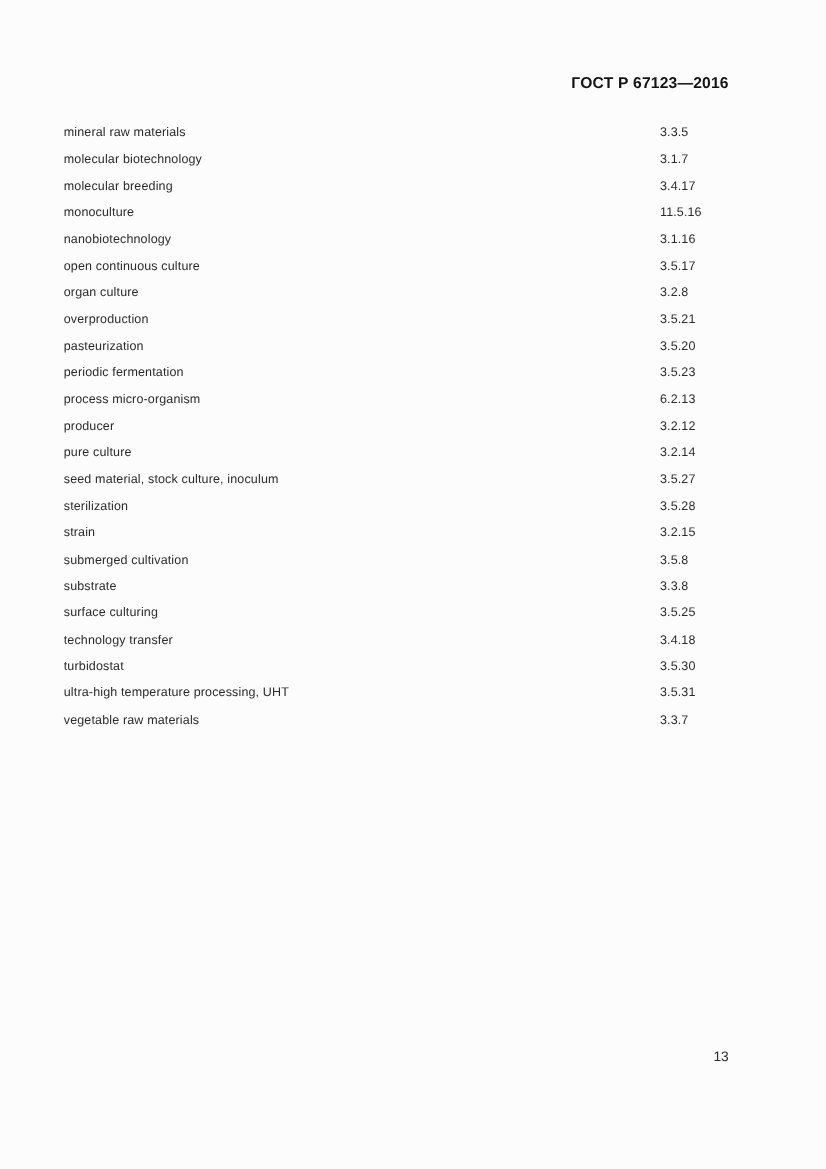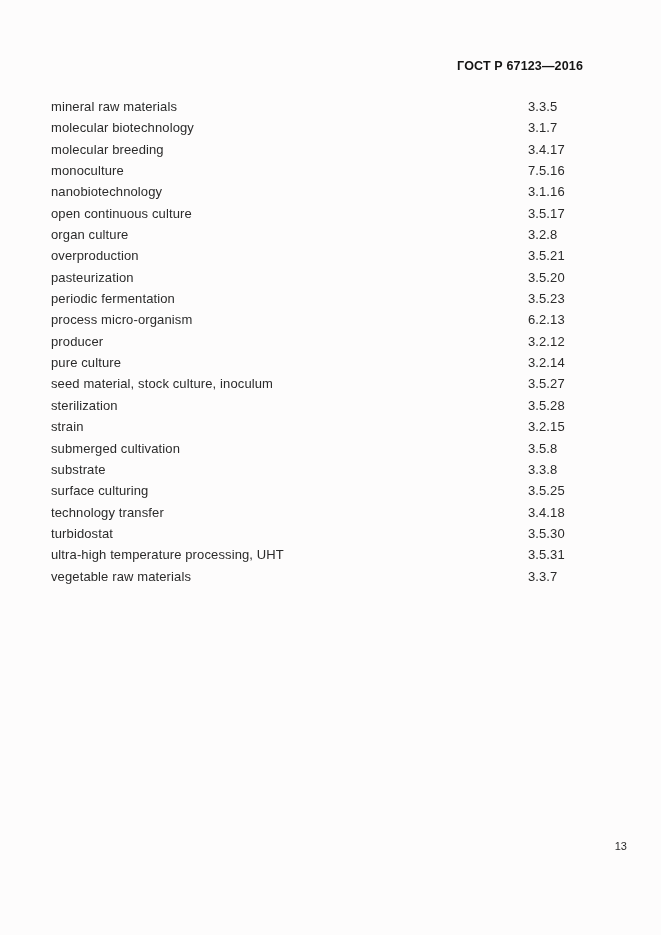--- a/index.html
+++ b/index.html
@@ -38,21 +38,21 @@
   .index-list {
     position: absolute;
     top: 96px;
     left: 51px;
     width: 532px;
   }
   .index-row {
     position: relative;
     height: 21.35px;
     line-height: 21.35px;
-    font-size: 13px;
+    font-size: 10px;
     color: #2b2b2b;
     white-space: nowrap;
   }
   .term {
     position: absolute;
     left: 0;
     top: 0;
     letter-spacing: 0.12px;
   }
   .clause {
@@ -63,21 +63,20 @@
     color: #2b2b2b;
   }
   .page-number {
     position: absolute;
     top: 840px;
     left: 0;
     width: 583px;
     text-align: right;
     font-size: 11px;
     color: #2b2b2b;
-    padding-left: 44px;
   }
 </style>
 </head>
 <body>
 
 <div class="page">
 
   <div class="doc-header">ГОСТ Р 67123—2016</div>
 
   <div class="index-list">
@@ -88,21 +87,21 @@
       <div class="index-row">
         <span class="term">molecular biotechnology</span>
         <span class="clause">3.1.7</span>
       </div>
       <div class="index-row">
         <span class="term">molecular breeding</span>
         <span class="clause">3.4.17</span>
       </div>
       <div class="index-row">
         <span class="term">monoculture</span>
-        <span class="clause">7.5.16</span>
+        <span class="clause">11.5.16</span>
       </div>
       <div class="index-row">
         <span class="term">nanobiotechnology</span>
         <span class="clause">3.1.16</span>
       </div>
       <div class="index-row">
         <span class="term">open continuous culture</span>
         <span class="clause">3.5.17</span>
       </div>
       <div class="index-row">

